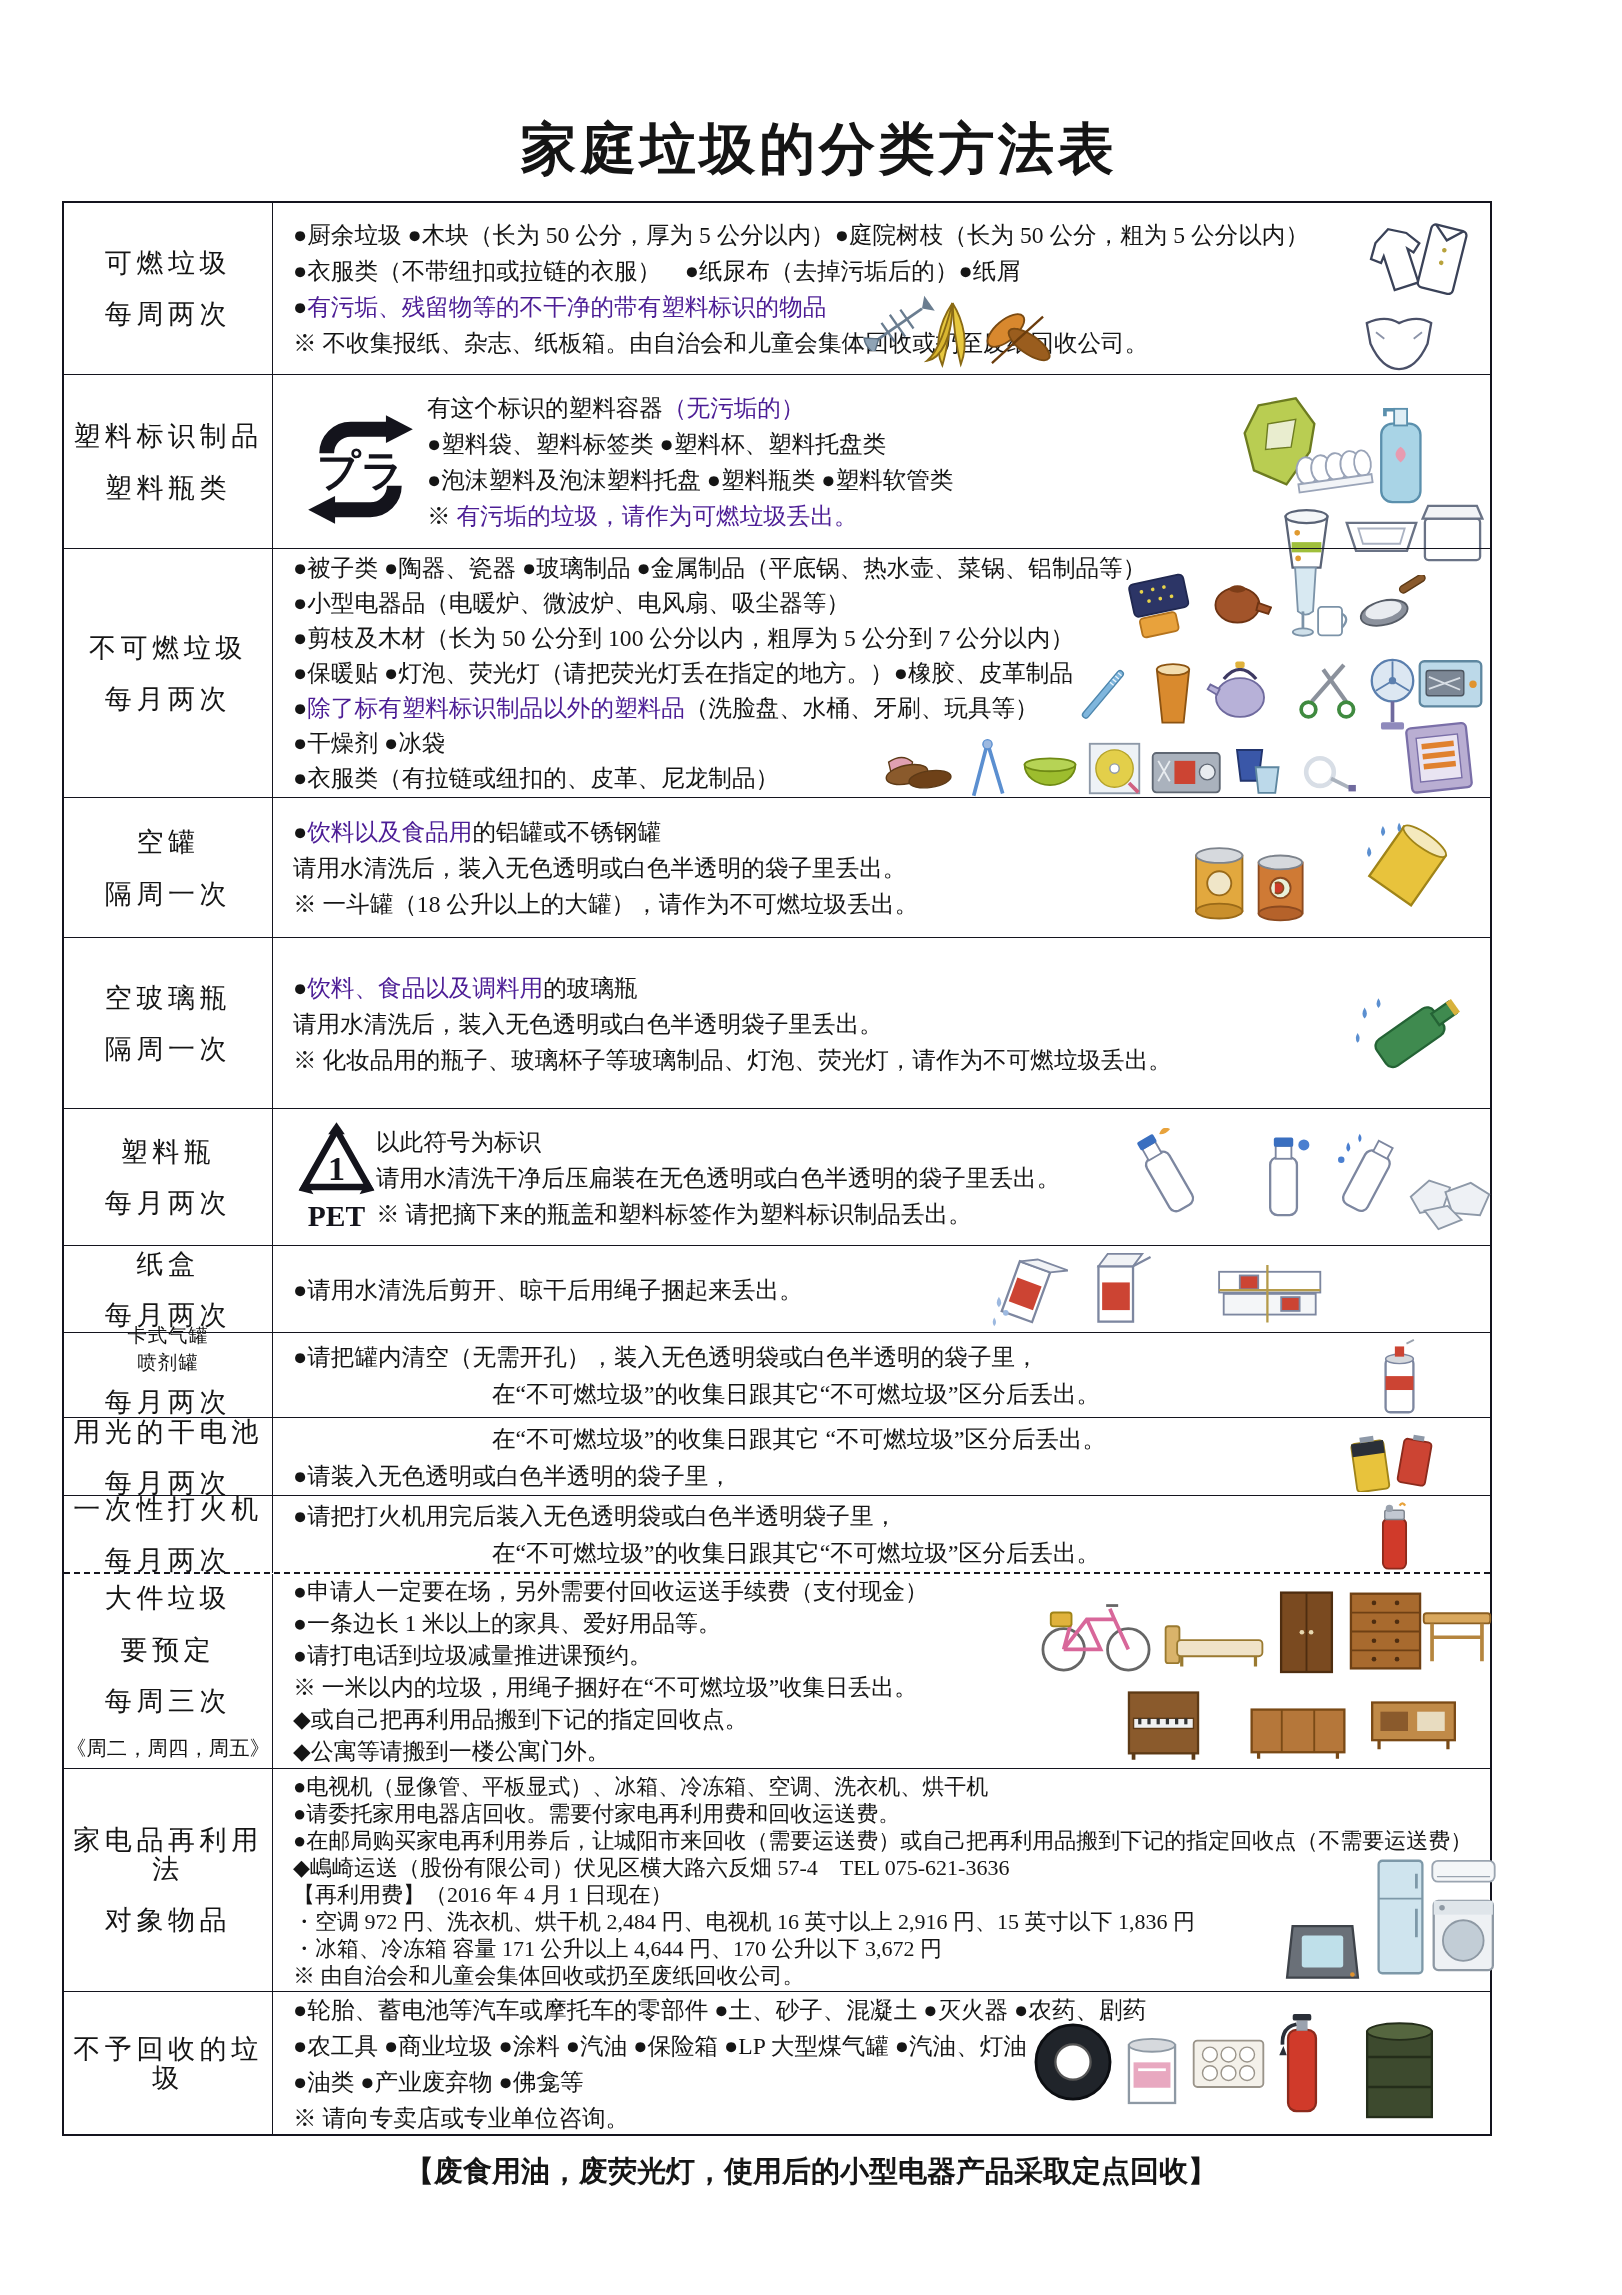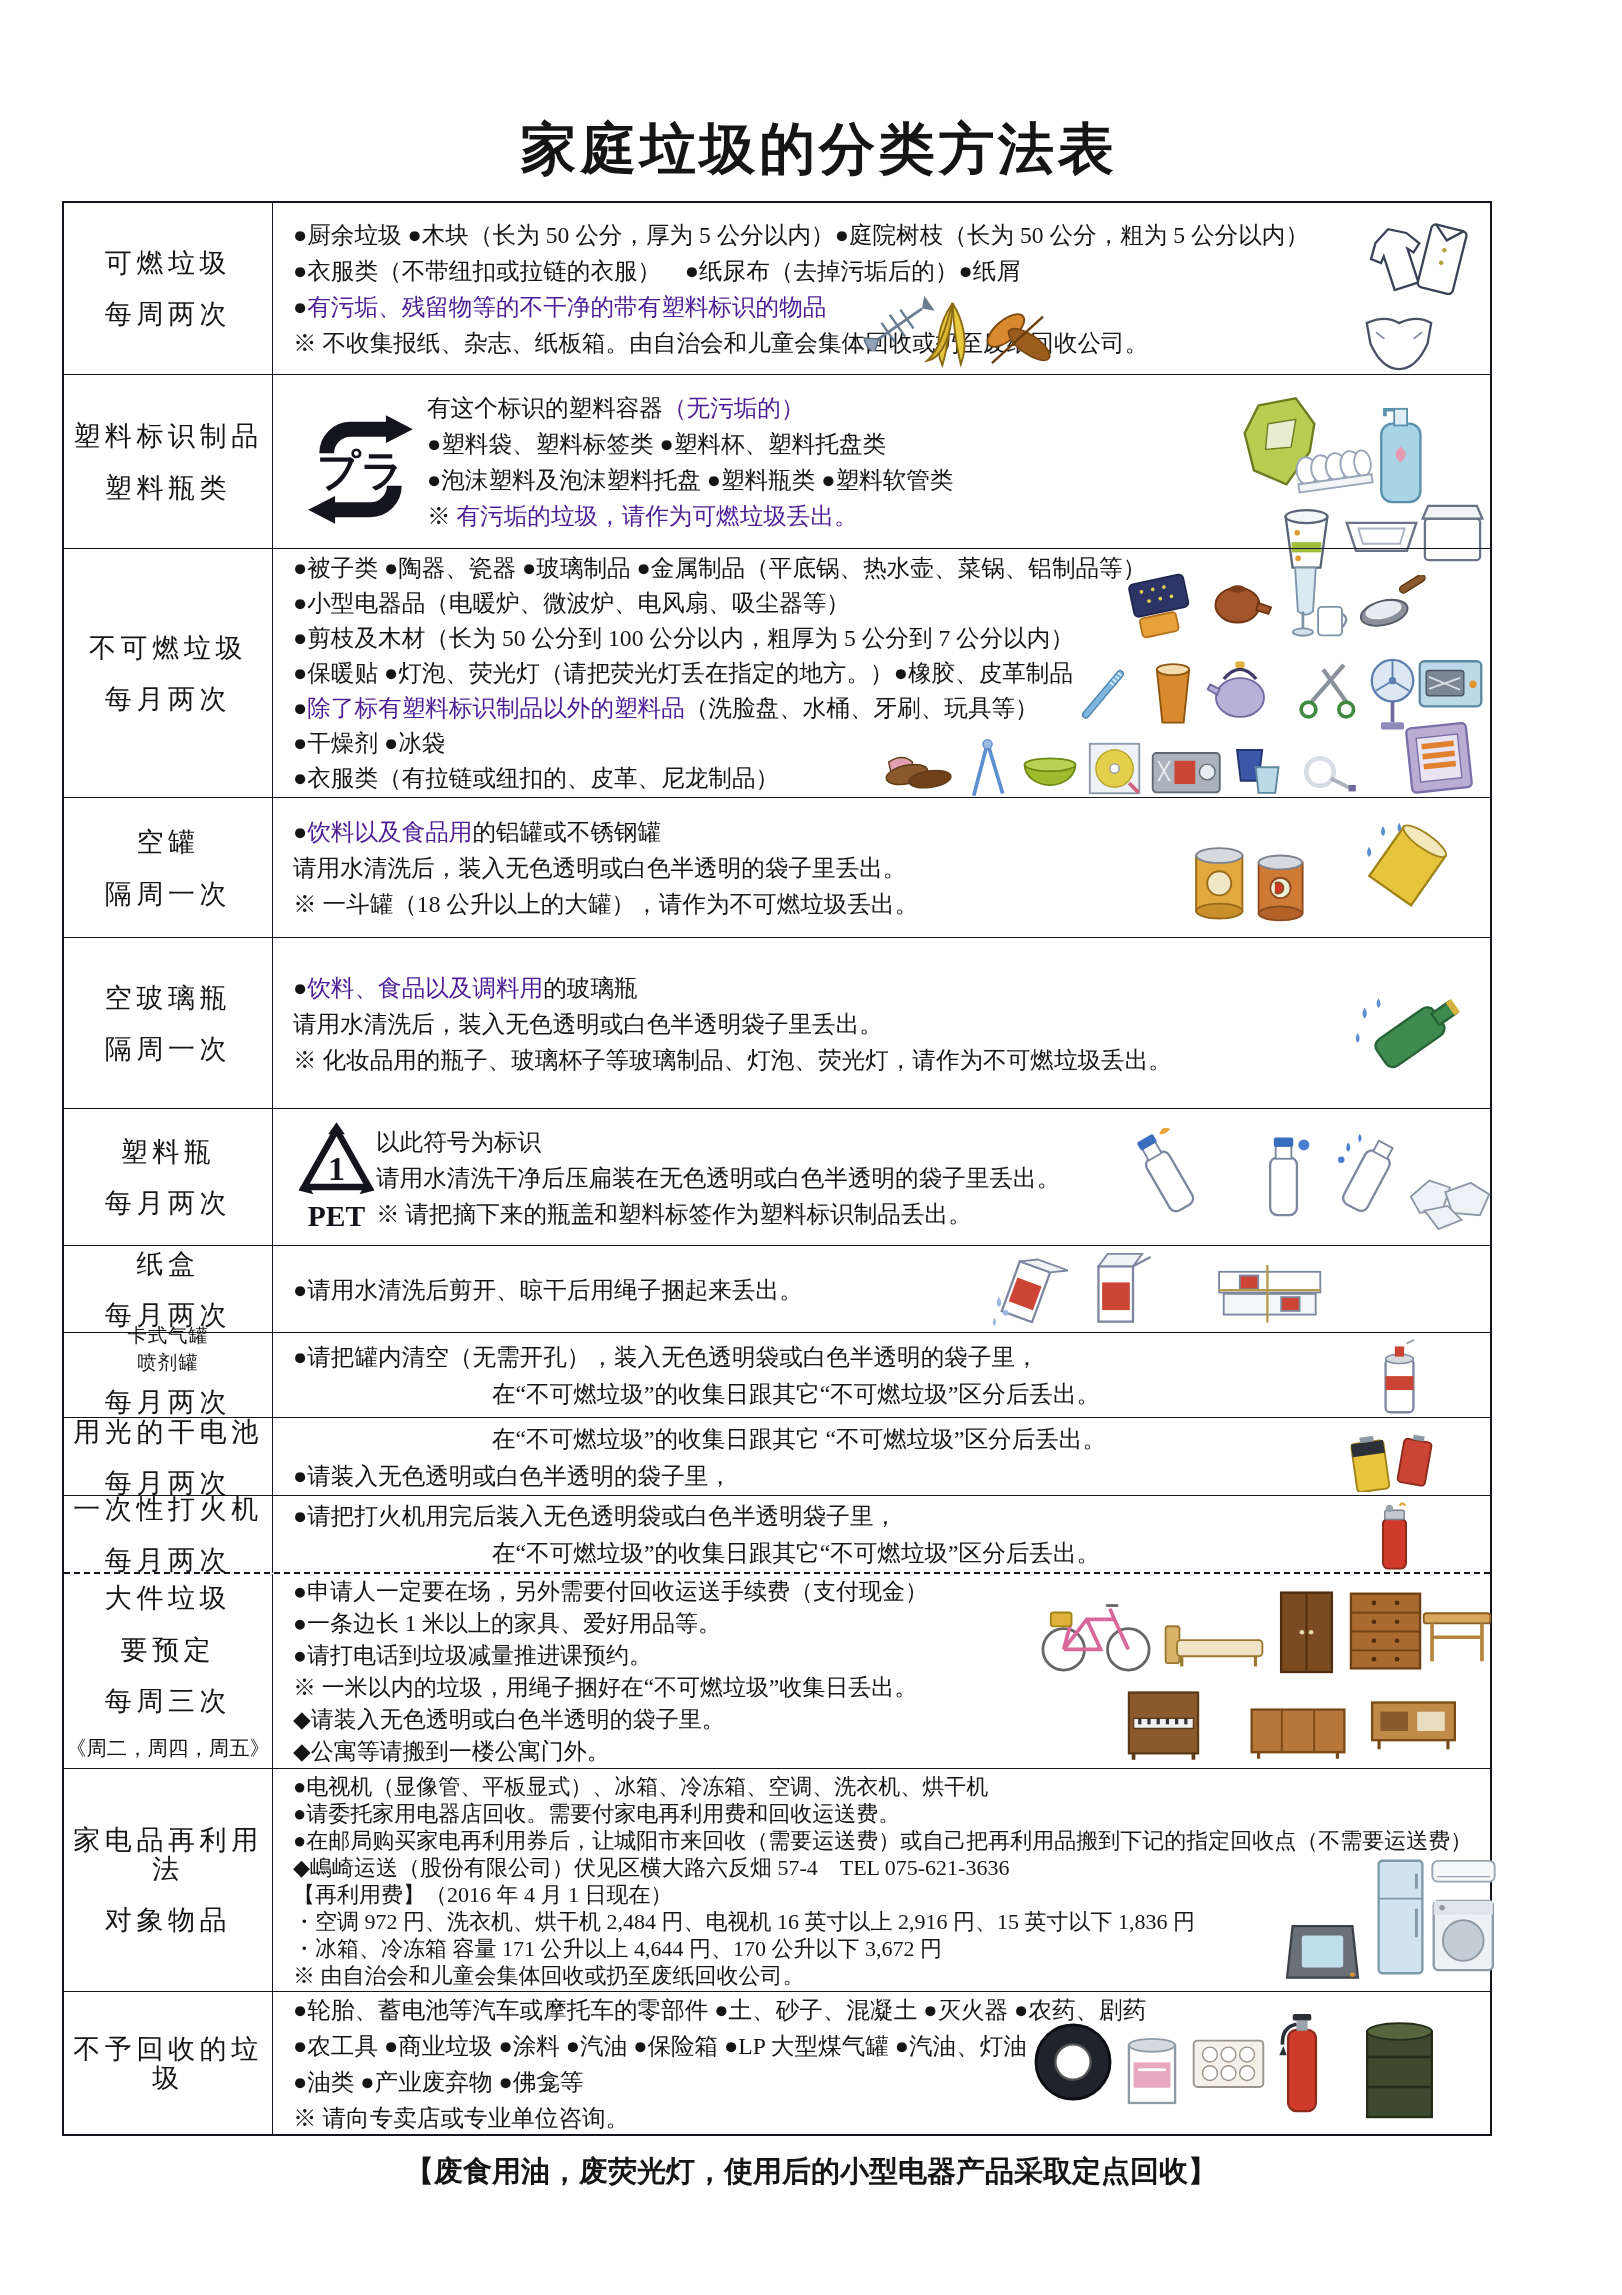--- a/index.html
+++ b/index.html
@@ -489,21 +489,21 @@
       <div>大件垃圾</div>
       <div>要预定</div>
       <div>每周三次</div>
       <div class="xs">《周二，周四，周五》</div>
     </div>
     <div class="content">
       <p class="ln"><span>●申请人一定要在场，另外需要付回收运送手续费（支付现金）</span></p>
       <p class="ln"><span>●一条边长 1 米以上的家具、爱好用品等。</span></p>
       <p class="ln"><span>●请打电话到垃圾减量推进课预约。</span></p>
       <p class="ln"><span>※ 一米以内的垃圾，用绳子捆好在“不可燃垃圾”收集日丢出。</span></p>
-      <p class="ln"><span>◆请装入无色透明或白色半透明的袋子里。</span></p>
+      <p class="ln"><span>◆或自己把再利用品搬到下记的指定回收点。</span></p>
       <p class="ln"><span>◆公寓等请搬到一楼公寓门外。</span></p>
     </div>
     <svg class="ico" style="left:972px;top:16px" width="120" height="86" viewBox="0 0 260 185">
         <g stroke="#666" stroke-width="6" fill="none">
           <circle cx="60" cy="128" r="45"></circle>
           <circle cx="200" cy="128" r="45"></circle>
         </g>
         <g stroke="#d8679a" stroke-width="8" fill="none">
           <path d="M60,128 L110,63 L170,63 L200,128 M110,63 L140,128 L60,128 M170,63 L160,40 M60,128 L75,72"></path>
         </g>

